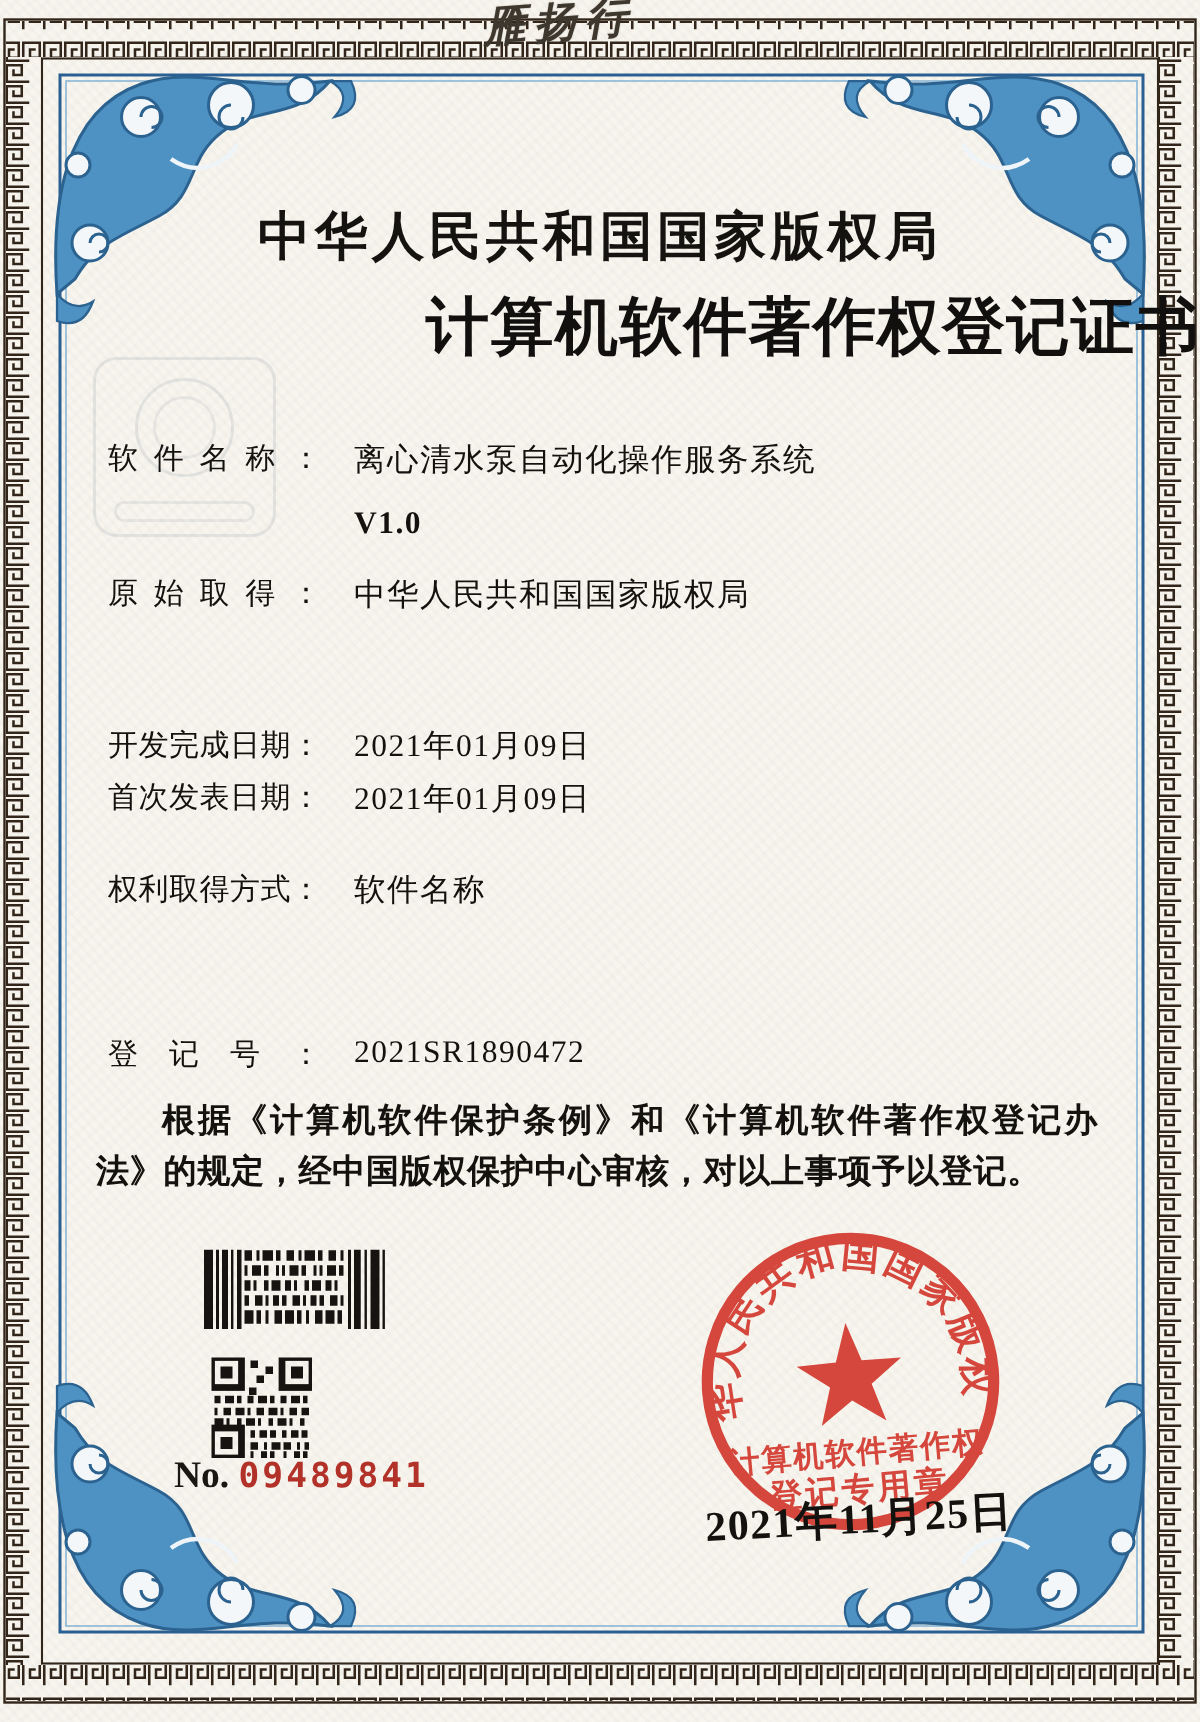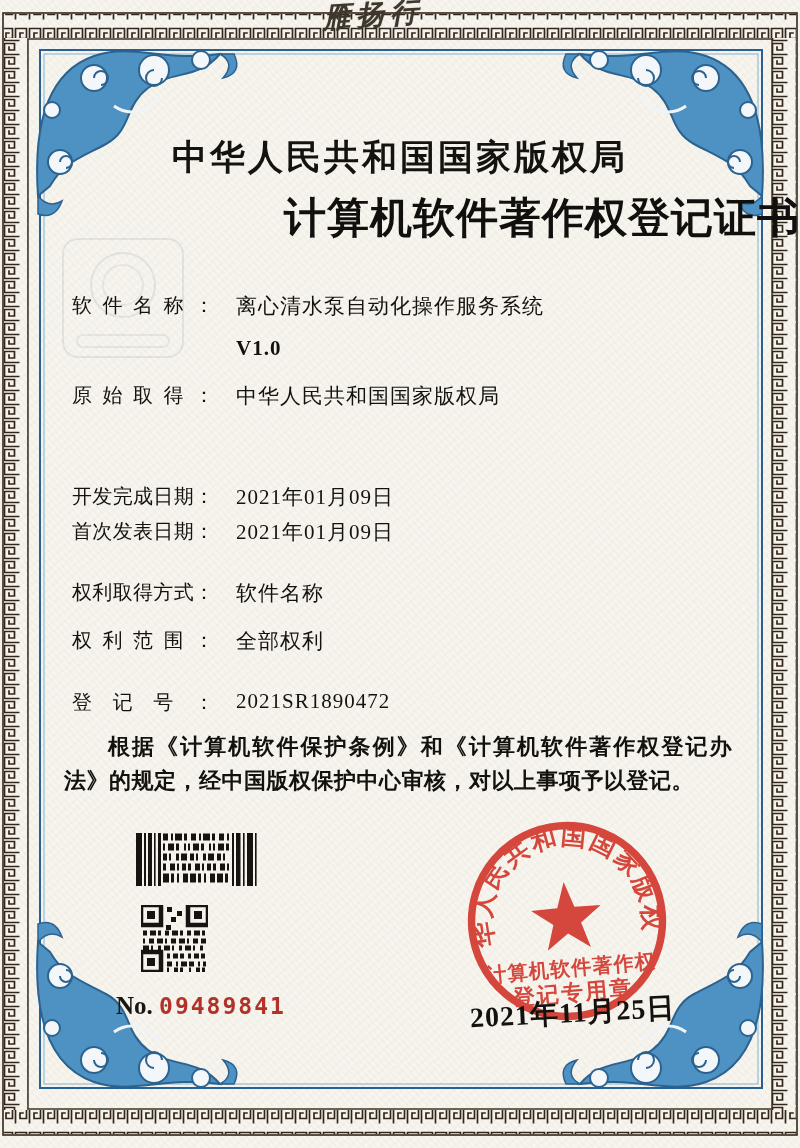--- a/index.html
+++ b/index.html
@@ -66,21 +66,21 @@
   .statement {
     position:absolute; left:64px; top:730px; width:668px;
     font-size:22px; font-weight:900; color:#14120e;
     line-height:34px; text-indent:2em; letter-spacing:0.5px; text-align:justify;
   }
 
   .barcode-box { position:absolute; left:136px; top:833px; }
   .qrcode-box  { position:absolute; left:141px; top:905px; }
 
   .serial {
-    position:absolute; left:116px; top:992px; font-size:25px; font-weight:bold; color:#1a1712;text-align:right;
+    position:absolute; left:116px; top:970px; font-size:25px; font-weight:bold; color:#1a1712;text-align:right;
   }
   .serial .num {
     color:#b23128; font-family:"DejaVu Sans Mono","Liberation Mono",monospace;
     font-size:23px; letter-spacing:2px; font-weight:bold;
   }
 
   .seal-svg { position:absolute; left:452px; top:806px; width:230px; height:230px; opacity:.9; transform:rotate(-5deg); }
   .issue-date {
     position:absolute; left:470px; top:994px; font-size:28px; font-weight:900;
     color:#14120e; letter-spacing:1px; transform:rotate(-3deg); z-index:5;
@@ -156,24 +156,20 @@
     <span class="field-value">2021年01月09日</span>
   </div>
   <div class="field-row" style="top:518px;">
     <span class="field-label">首次发表日期：</span>
     <span class="field-value">2021年01月09日</span>
   </div>
   <div class="field-row" style="top:579px;">
     <span class="field-label">权利取得方式：</span>
     <span class="field-value">软件名称</span>
   </div>
-  <div class="field-row" style="top:627px;">
-    <span class="field-label">权利范围：</span>
-    <span class="field-value">全部权利</span>
-  </div>
   <div class="field-row" style="top:662px;margin-top:27px;">
     <span class="field-label">登记号：</span>
     <span class="field-value">2021SR1890472</span>
   </div>
 
   <div class="statement">根据《计算机软件保护条例》和《计算机软件著作权登记办法》的规定，经中国版权保护中心审核，对以上事项予以登记。</div>
 
   <div class="barcode-box">
     <svg width="121" height="53" viewBox="0 0 121 53" xmlns="http://www.w3.org/2000/svg">
       <rect x="0" y="0" width="6" height="53" fill="#171310"></rect>

